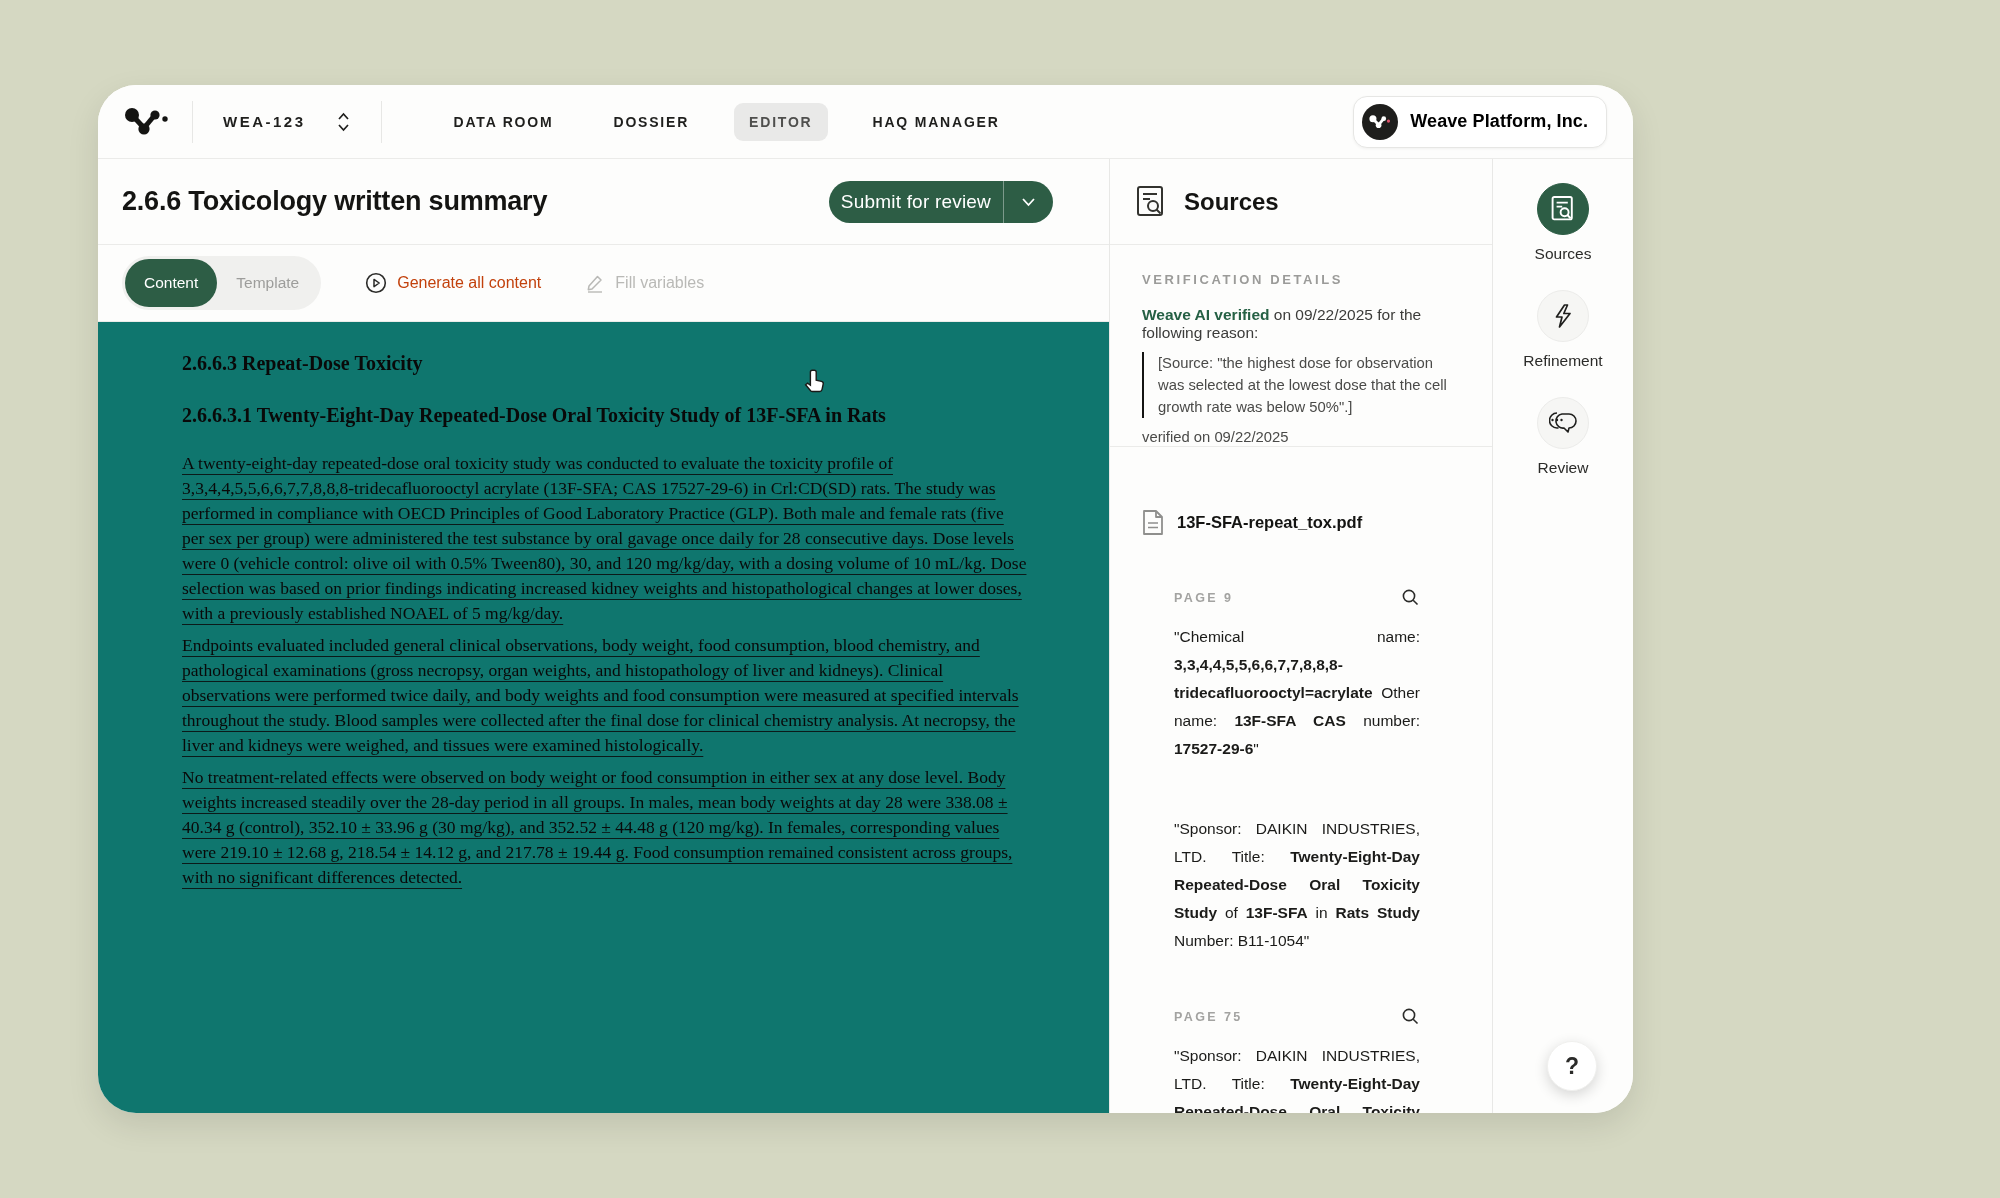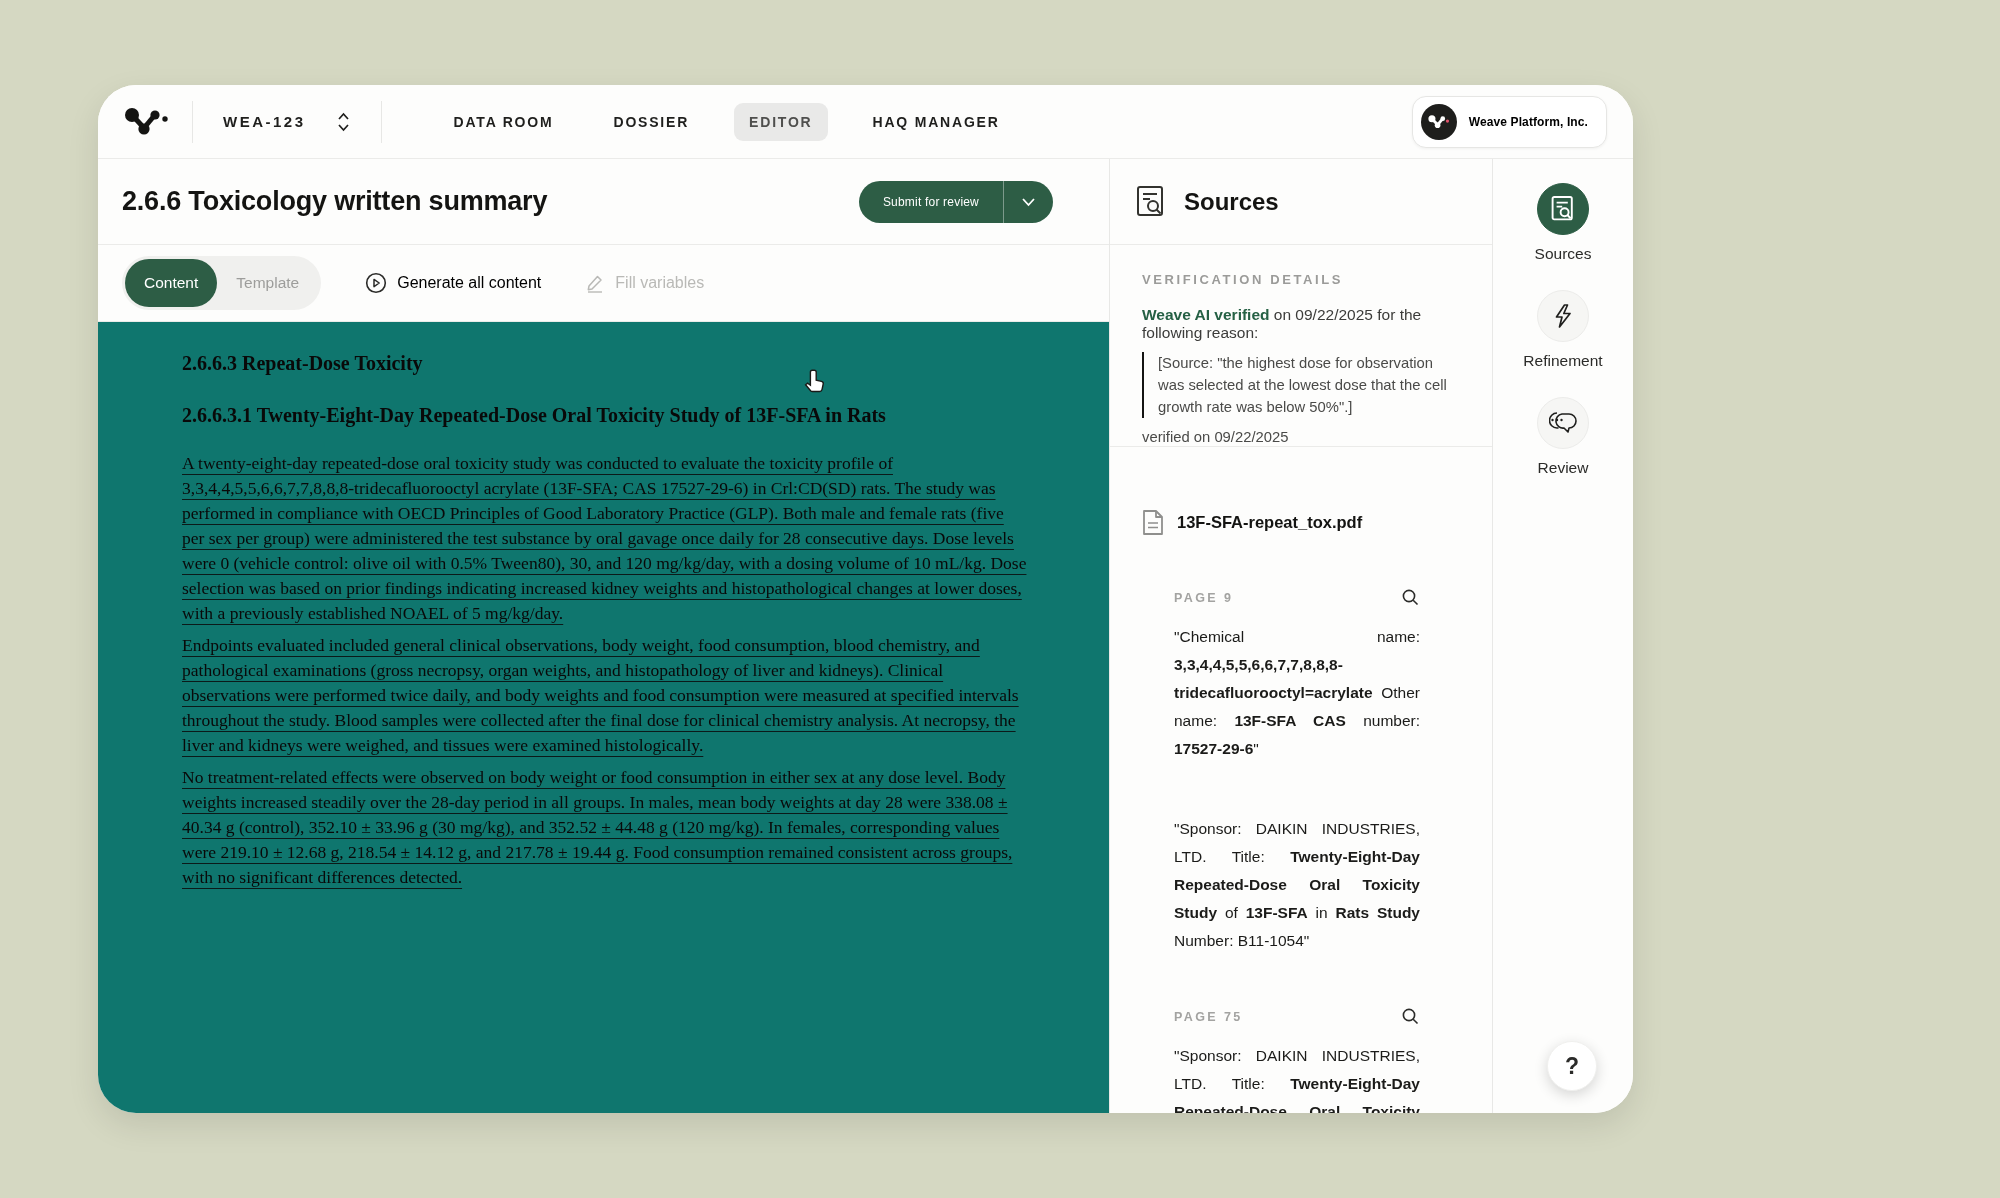--- a/index.html
+++ b/index.html
@@ -28,43 +28,43 @@
   .proj-code { font-size:15px; font-weight:700; letter-spacing:2.5px; }
   .nav-links { display:flex; align-items:center; gap:60px; margin-left:72px; }
   .nav-link { font-size:14px; font-weight:700; letter-spacing:1.8px; color:#1f1f1d; cursor:pointer; white-space:nowrap; }
   .nav-link.active { background:#e9e9e8; color:#4f4f4d; padding:11px 15px; border-radius:9px; margin:-11px -15px; }
   .org-btn {
     margin-left:auto; display:flex; align-items:center; gap:12px;
     border:1px solid #e6e6e4; background:#fff; border-radius:14px;
     padding:7px 18px 7px 8px; box-shadow:0 1px 3px rgba(0,0,0,.05); cursor:pointer;
   }
   .org-avatar { width:36px; height:36px; border-radius:50%; background:#1e1e1c; display:flex; align-items:center; justify-content:center; position:relative; }
-  .org-name { font-size:12px; font-weight:700; letter-spacing:.1px; }
+  .org-name { font-size:18px; font-weight:700; letter-spacing:.1px; }
   
   .main-row { flex:1; display:flex; min-height:0; }
   .editor-col { width:1012px; flex:0 0 1012px; border-right:1px solid #e8e8e6; display:flex; flex-direction:column; min-height:0; }
   .editor-header {
     height:86px; flex:0 0 86px; display:flex; align-items:center; justify-content:space-between;
     padding:0 56px 0 24px; border-bottom:1px solid #ebebe9;
   }
   .page-title { font-size:27px; font-weight:700; letter-spacing:-.2px; color:#141412; }
   .submit-btn {
     display:flex; align-items:center; background:#2d5d45; color:#fff;
     border:none; border-radius:22px; height:42px; cursor:pointer; overflow:hidden;
     font-family:inherit;
   }
-  .submit-label { font-size:12px; padding:0 24px; letter-spacing:.2px; }
+  .submit-label { font-size:19px; padding:0 12px; letter-spacing:.2px; }
   .submit-sep { width:1px; align-self:stretch; background:rgba(255,255,255,.38); }
   .submit-caret { padding:0 17px; display:flex; align-items:center; }
   
   .toolbar { height:77px; flex:0 0 77px; display:flex; align-items:center; padding:0 24px; border-bottom:1px solid #ebebe9; gap:44px; }
   .seg { background:#f0f0ee; border-radius:999px; padding:3px; display:flex; align-items:center; }
   .seg-item { font-size:15.5px; padding:15px 19px; border-radius:999px; cursor:pointer; color:#9d9d9b; }
   .seg-item.active { background:#2d5d45; color:#fff; }
-  .tool-act { display:flex; align-items:center; gap:10px; font-size:16px; color:#000000; cursor:pointer; }
+  .tool-act { display:flex; align-items:center; gap:10px; font-size:16px; color:#c2410c; cursor:pointer; }
   .tool-act.disabled { color:#b9b9b6; cursor:default; }
   
   .doc {
     flex:1; overflow:hidden; padding:16px 82px 0 84px; position:relative;
     font-family:"Liberation Serif", serif; color:#090909; background:#0f766e;
   }
   .doc h3 { font-size:20px; font-weight:700; margin:14px 0 0 0; }
   .doc h4 { font-size:20px; font-weight:700; margin:29px 0 0 0; }
   .doc p {
     font-size:17.5px; line-height:25px; margin-top:24px;

